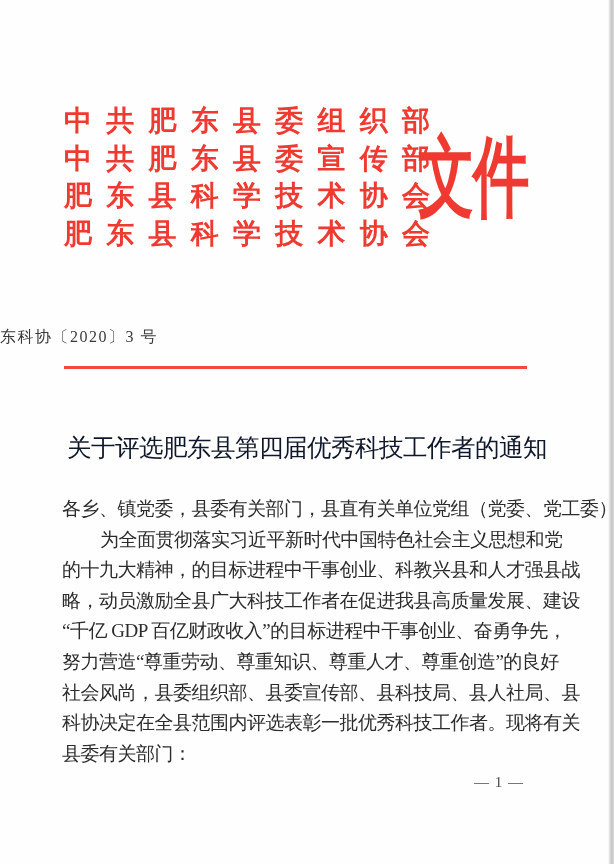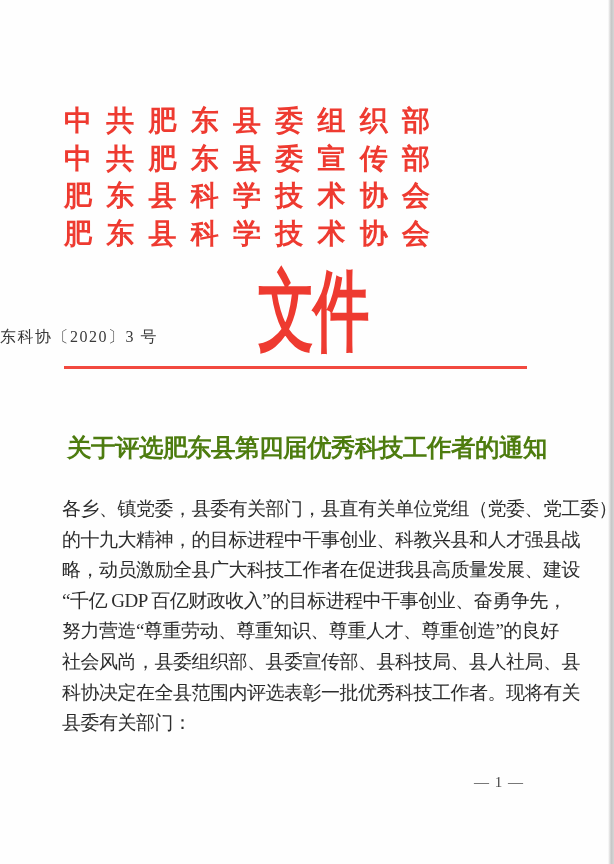--- a/index.html
+++ b/index.html
@@ -18,22 +18,22 @@
     position: absolute;
     top: 0; right: 0;
     width: 6px; height: 100%;
     background: linear-gradient(to right, rgba(180,180,180,0) 0%, #c6c6c6 55%, #d6d6d6 100%);
   }
   
   .header-block {
     position: absolute;
     top: 102px; left: 64px;
     display: flex;
-    flex-direction: column;
-    align-items: flex-end;
+    flex-direction: row;
+    align-items: center;
   }
   .org-col {
     width: 366px;
     display: block;
   }
   .org-line {
     font-family: "Liberation Serif", serif;
     font-weight: bold;
     font-size: 28px;
     line-height: 37.6px;
@@ -67,24 +67,24 @@
     top: 366px; left: 64px;
     width: 463px; height: 3px;
     background: #f2493f;
   }
   .doc-title {
     position: absolute;
     top: 431px; left: 0;
     width: 100%;
     text-align: center;
     font-family: "Liberation Sans", sans-serif;
-    font-weight: bold;
+    font-weight: normal;
     font-size: 24.5px;
     letter-spacing: -0.5px;
-    color: #4d7c0f;
+    color: #0f172a;
     white-space: nowrap;
   }
   .body-block {
     position: absolute;
     top: 494px; left: 62px;
     width: 508px;
     font-size: 19px;
     line-height: 30.6px;
     letter-spacing: -0.5px;
     color: #2c2c2c;
@@ -115,20 +115,21 @@
   </div>
 
   <div class="doc-number">东科协〔2020〕3 号</div>
 
   <div class="red-line"></div>
 
   <div class="doc-title">关于评选肥东县第四届优秀科技工作者的通知</div>
 
   <div class="body-block">
     <div class="body-line">各乡、镇党委，县委有关部门，县直有关单位党组（党委、党工委）：</div>
+    <div class="body-line indent">为全面贯彻落实习近平新时代中国特色社会主义思想和党</div>
     <div class="body-line">的十九大精神，的目标进程中干事创业、科教兴县和人才强县战</div>
     <div class="body-line">略，动员激励全县广大科技工作者在促进我县高质量发展、建设</div>
     <div class="body-line">“千亿 GDP 百亿财政收入”的目标进程中干事创业、奋勇争先，</div>
     <div class="body-line">努力营造“尊重劳动、尊重知识、尊重人才、尊重创造”的良好</div>
     <div class="body-line">社会风尚，县委组织部、县委宣传部、县科技局、县人社局、县</div>
     <div class="body-line">科协决定在全县范围内评选表彰一批优秀科技工作者。现将有关</div>
     <div class="body-line">县委有关部门：</div>
   </div>
 
   <div class="page-number">— 1 —</div>

